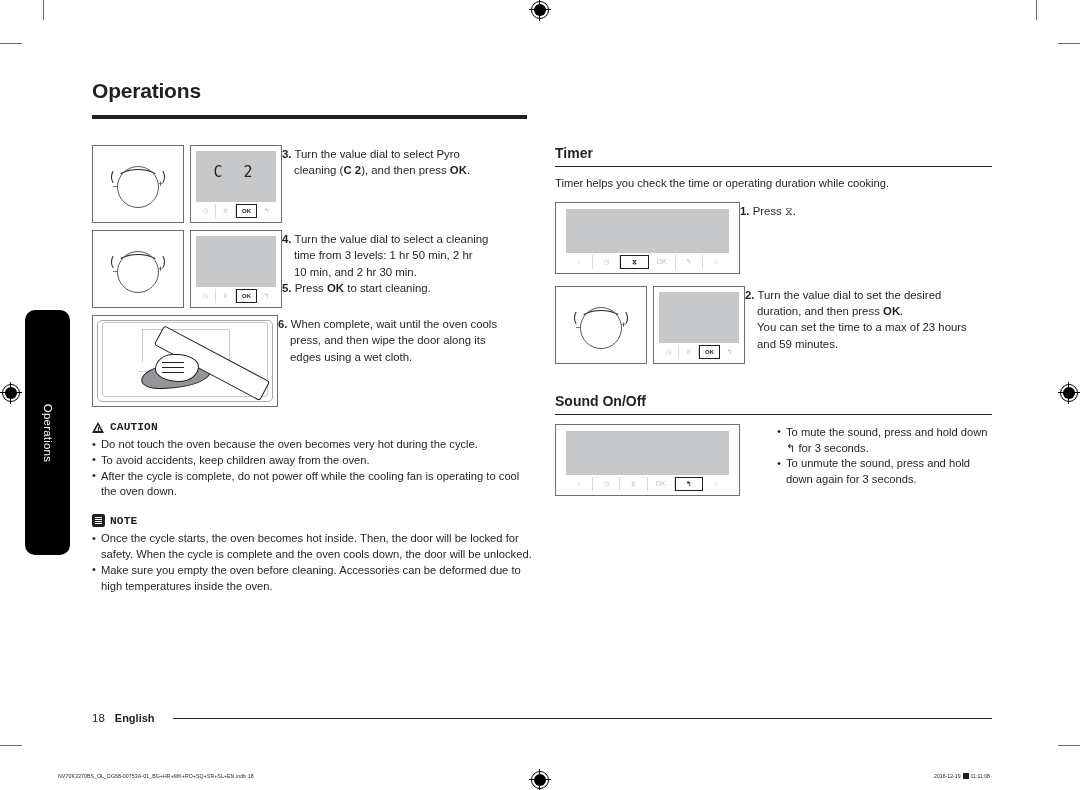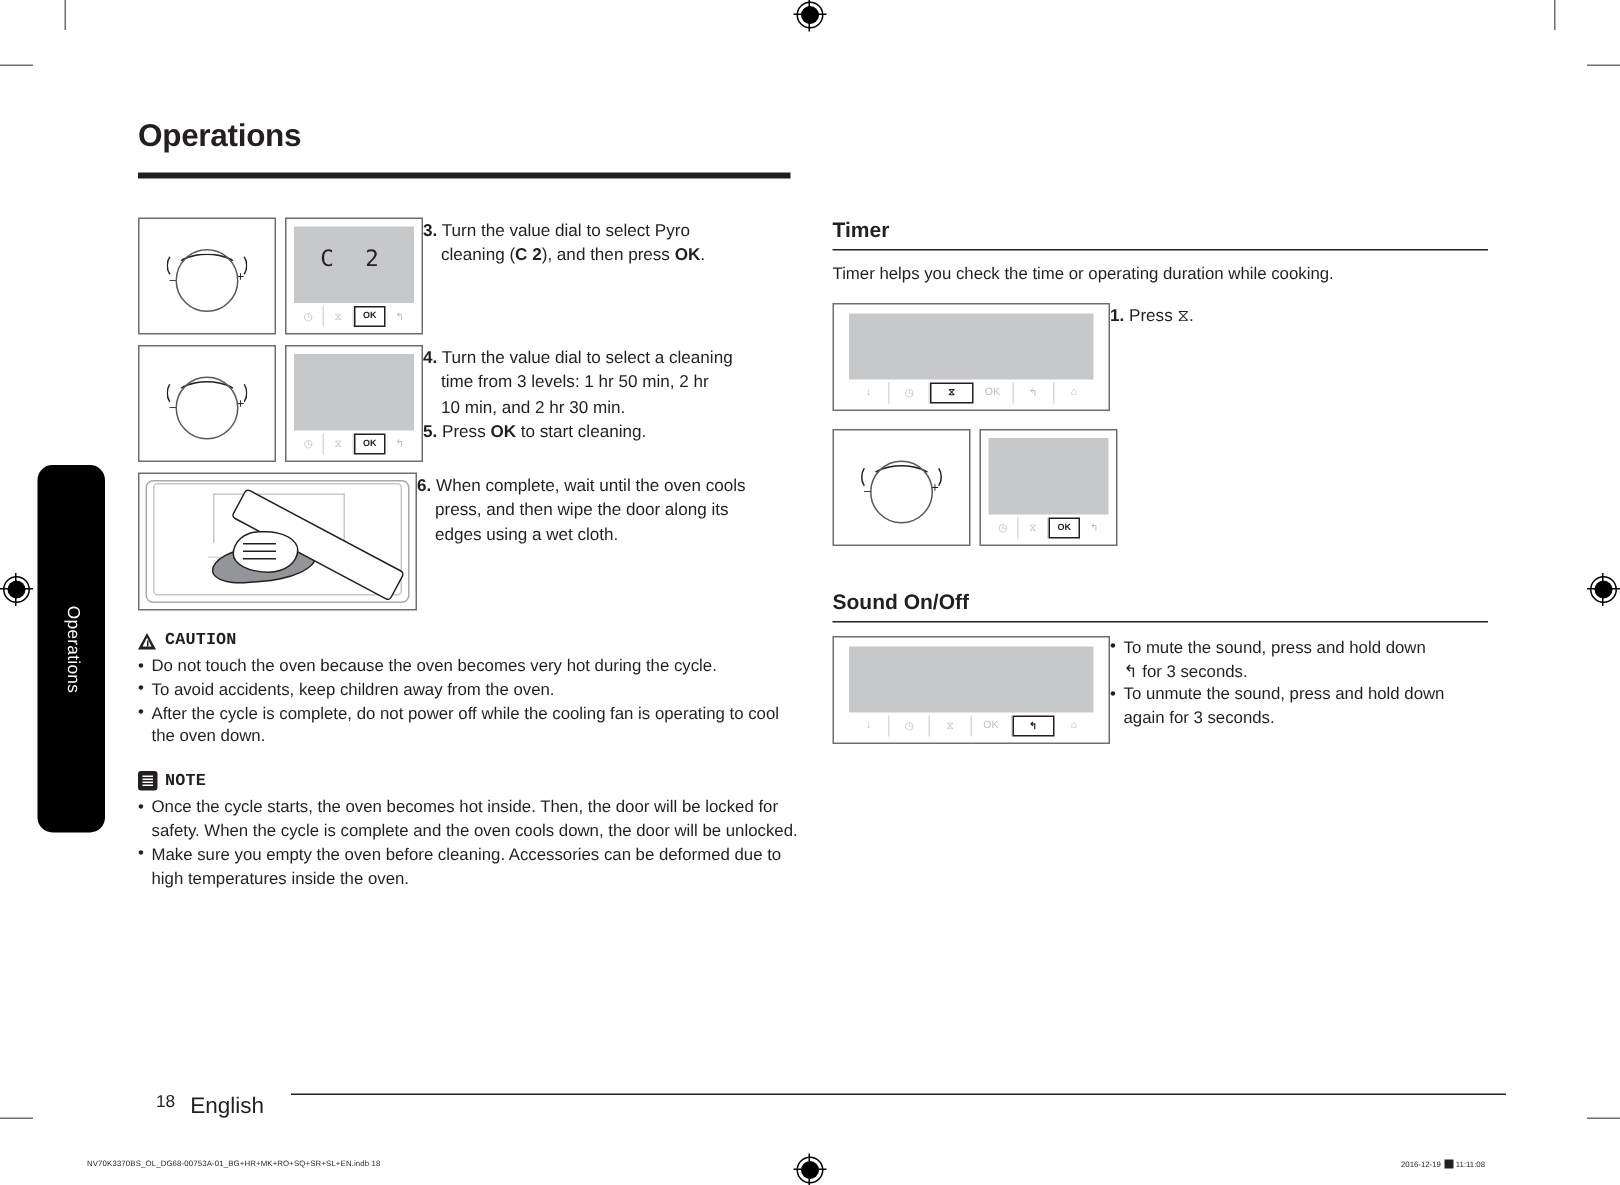--- a/index.html
+++ b/index.html
@@ -178,25 +178,25 @@
   }
 
   
   .sec-title{font-size:14px;font-weight:bold;margin:0 0 5px 0;}
   .sec-rule{height:1px;background:#231f20;width:437px;margin-bottom:9px;}
   .sec-intro{font-size:11.2px;line-height:15.8px;margin:0 0 10px 0;}
   .sec-gap{height:22px;}
 
   
   .pagefoot{
-    position:absolute;left:104px;top:712px;width:900px;
-    display:flex;align-items:flex-start;gap:10px;margin-top:17px;
+    position:absolute;left:92px;top:712px;width:900px;
+    display:flex;align-items:center;gap:10px;
   }
   .pagefoot .pg{font-size:11.5px;}
-  .pagefoot .lang{font-size:15px;}
+  .pagefoot .lang{font-size:11px;font-weight:bold;}
   .pagefoot .rule{flex:1 1 auto;height:1px;background:#231f20;margin-left:8px;}
 
   .printfoot{
     position:absolute;left:0;right:0;top:760px;height:30px;
     border-top:0;font-size:5.2px;color:#231f20;
   }
   .printfoot .pf-left{position:absolute;left:58px;top:13px;letter-spacing:.1px;white-space:nowrap;}
   .printfoot .pf-right{position:absolute;right:90px;top:13px;white-space:nowrap;}
   .printfoot .pf-clock{display:inline-block;width:6px;height:6px;background:#231f20;vertical-align:-1px;margin:0 2px;}
   .hourglass{font-size:11px;}
@@ -382,28 +382,34 @@
           <div class="fig fig-panel">
             <div class="panel-screen"></div>
             <div class="panel-keys">
               <div class="key">◷</div>
               <div class="key">⧖</div>
               <div class="key active ok">OK</div>
               <div class="key">↰</div>
             </div>
           </div>
         </div>
+        <div class="steptext">
+          <span class="stepline"><span class="num">2.</span> <span>Turn the value dial to set the desired</span></span>
+          <span class="stepline cont">duration, and then press <b>OK</b>.</span>
+          <span class="stepline cont">You can set the time to a max of 23 hours</span>
+          <span class="stepline cont">and 59 minutes.</span>
+        </div>
       </div>
 
       <div class="sec-gap"></div>
 
       <h2 class="sec-title">Sound On/Off</h2>
       <div class="sec-rule"></div>
 
-      <div class="step-row" style="margin-top:8px;">
+      <div class="step-row" style="margin-top:8px;gap:37px;">
         <div class="figs">
           <div class="fig fig-panel-wide">
             <div class="panel-screen inset"></div>
             <div class="panel-keys" style="left:10px;right:10px;">
               <div class="key">↓</div>
               <div class="key">◷</div>
               <div class="key">⧖</div>
               <div class="key">OK</div>
               <div class="key active">↰</div>
               <div class="key">⌂</div>

